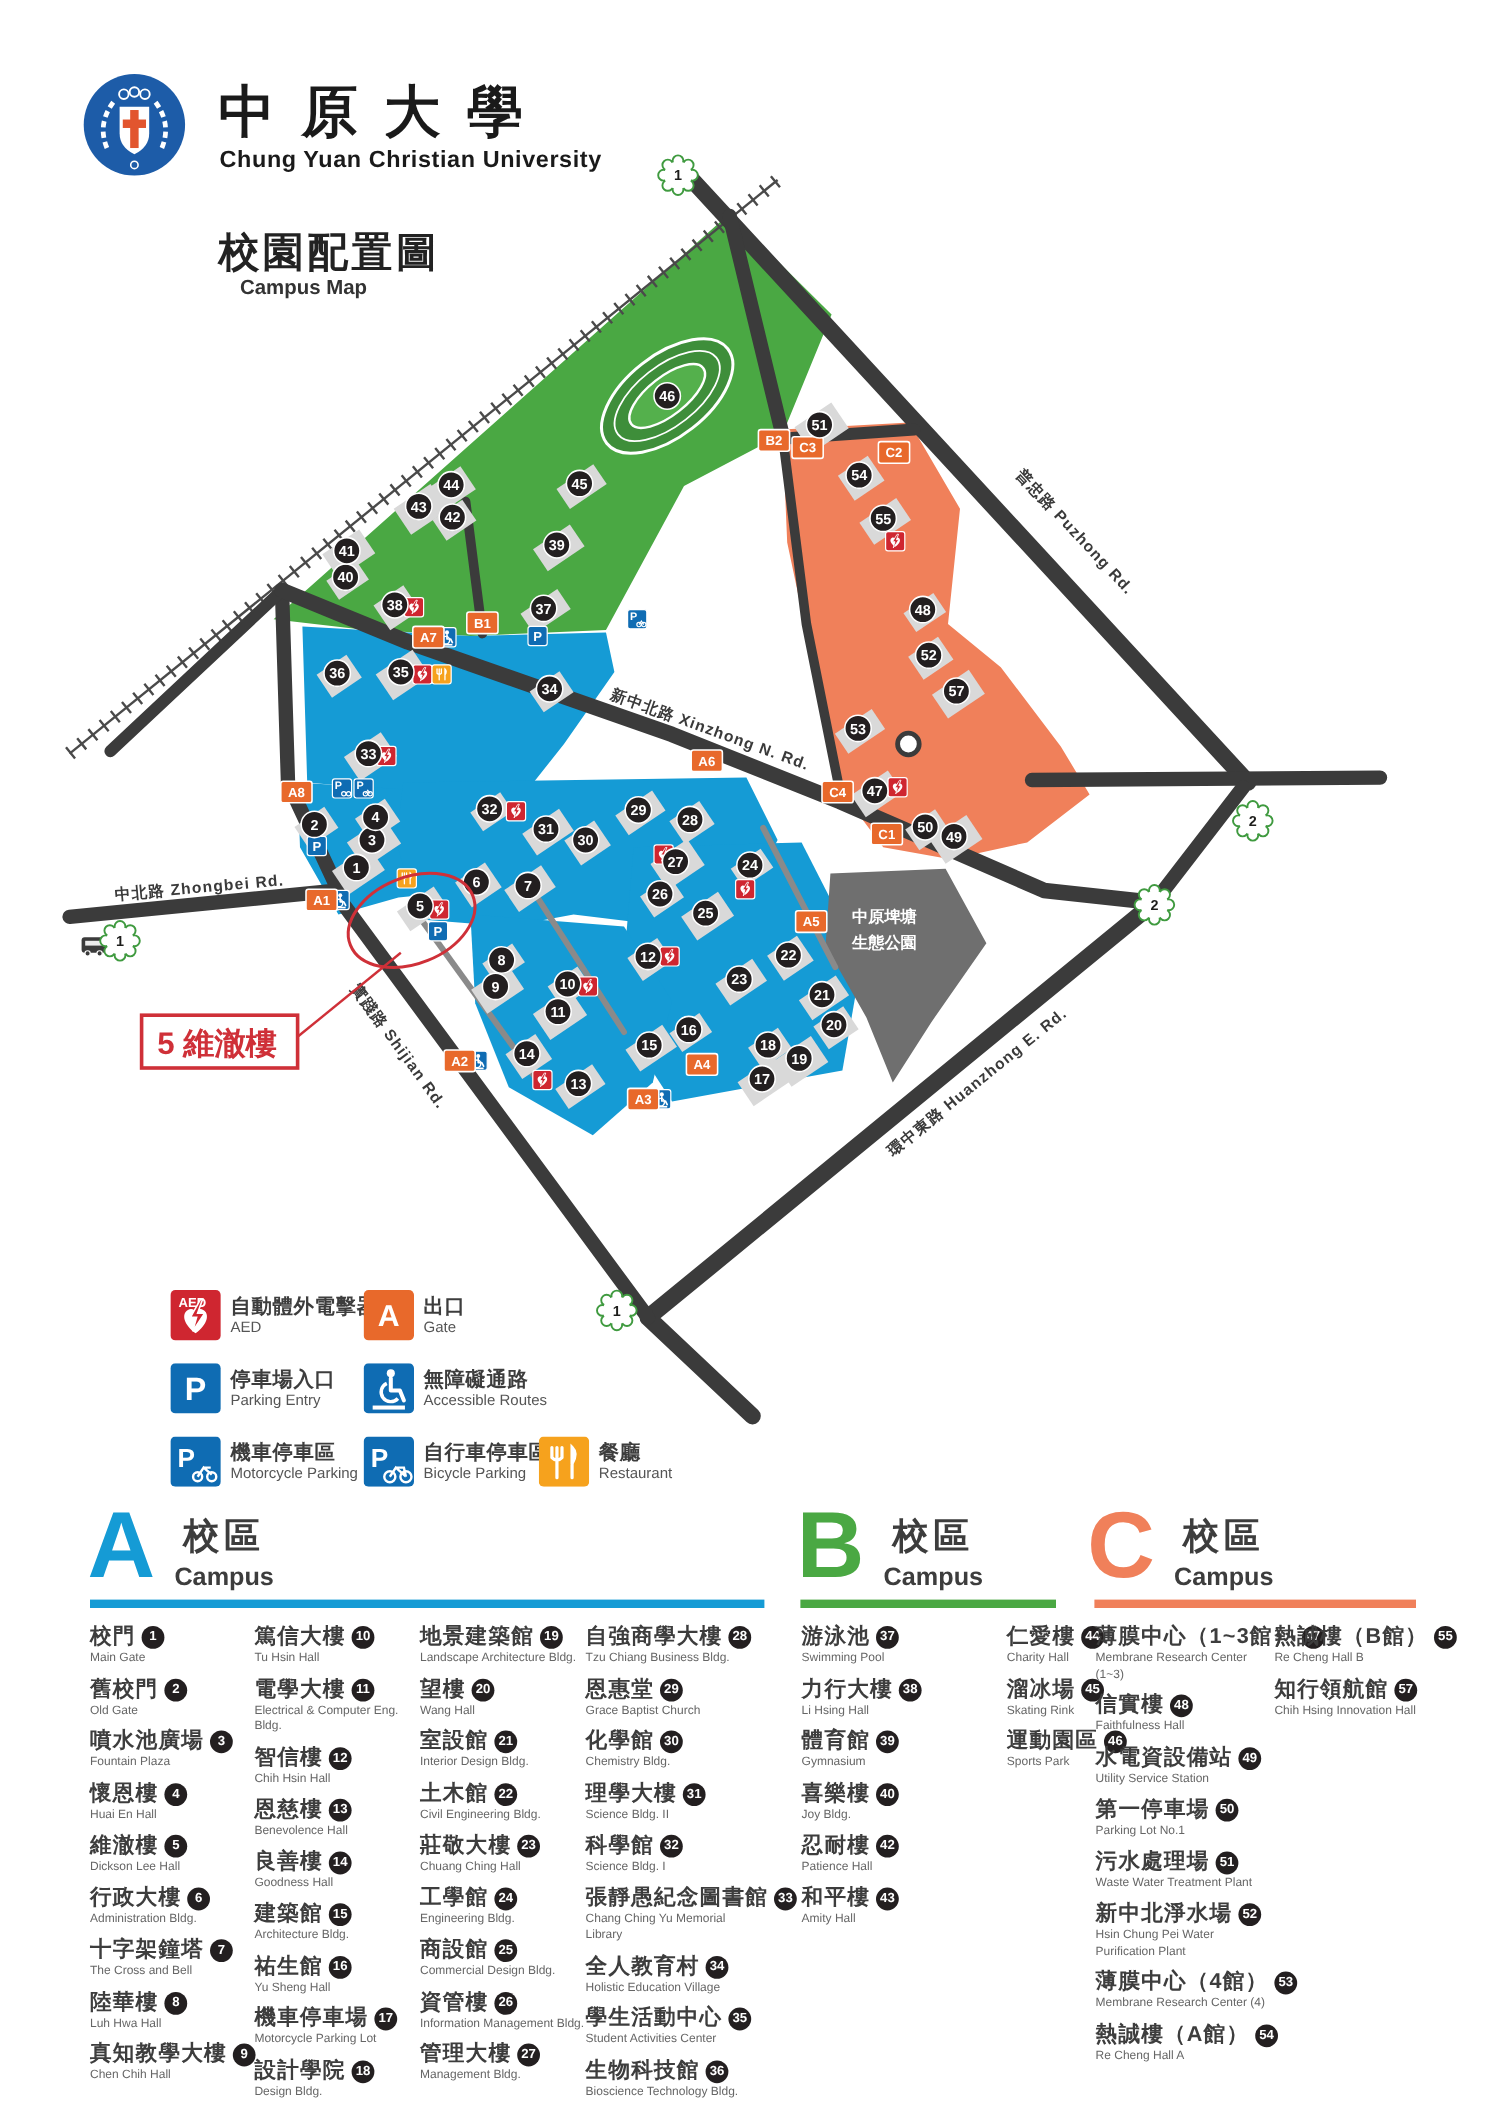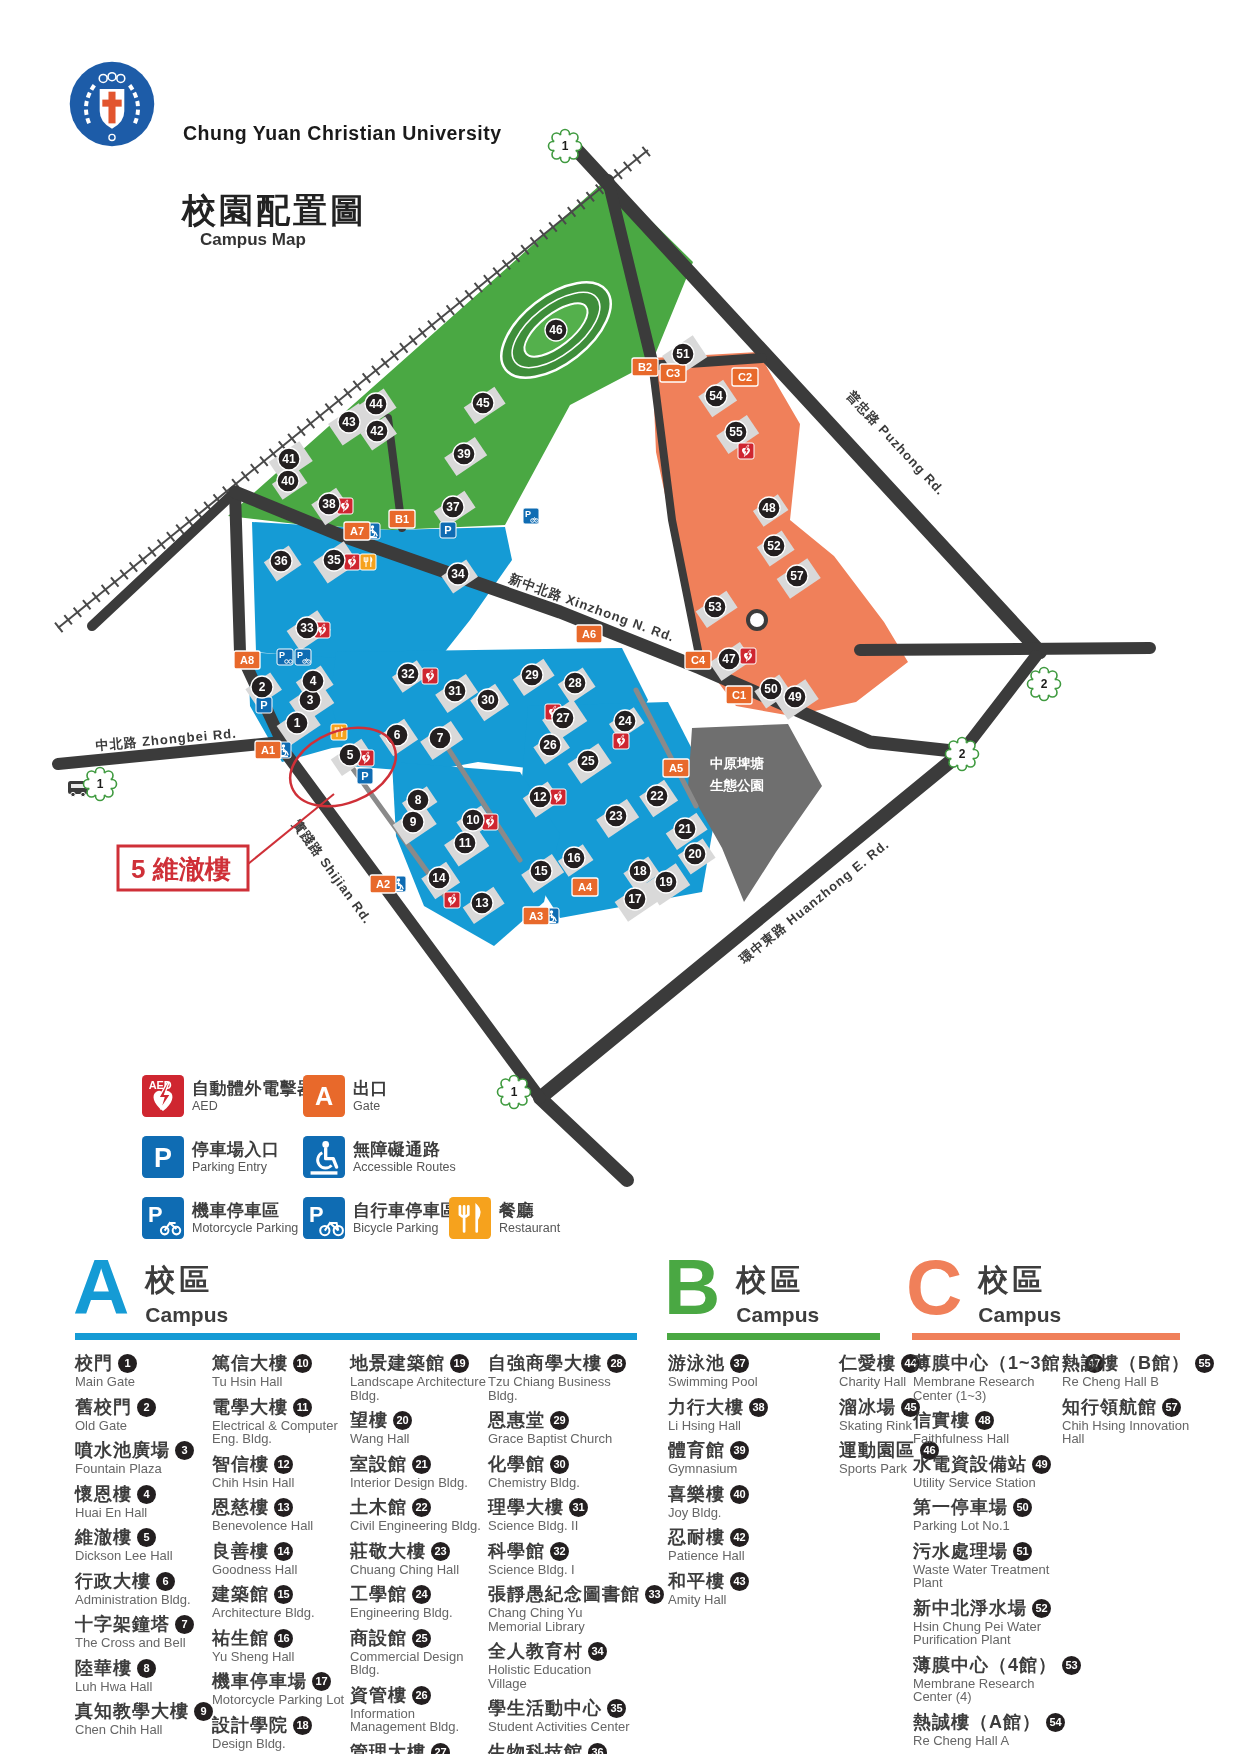--- a/index.html
+++ b/index.html
@@ -18,31 +18,31 @@
   
   .lg-row{position:absolute;width:175px;height:46px;}
   .lg-icon{position:absolute;left:0;top:0;width:42px;height:42px;border-radius:5px;}
   .lg-icon svg{width:42px;height:42px;display:block;}
   .lg-zh{position:absolute;left:50px;top:2px;font-size:17px;font-weight:bold;color:#3d3d3d;white-space:nowrap;letter-spacing:.5px;}
   .lg-en{position:absolute;left:50px;top:24px;font-size:12.5px;color:#555;white-space:nowrap;}
 
   
   .campus-header{position:absolute;top:1252px;display:flex;align-items:flex-start;gap:16px;}
   .big-letter{font-size:78px;font-weight:900;line-height:70px;letter-spacing:0;}
-  .ht{padding-top:8px;}
+  .ht{padding-top:8px;text-align:center;}
   .ht .hzh{font-size:30px;font-weight:900;color:#3d3d3d;letter-spacing:4px;}
   .ht .hen{font-size:21px;font-weight:bold;color:#3d3d3d;margin-top:2px;}
   .campus-bar{position:absolute;top:1333px;height:7px;}
 
   .col{position:absolute;top:1352px;}
   .entry{margin-bottom:7px;}
   .zh-line{font-size:18px;font-weight:bold;color:#3d3d3d;letter-spacing:1px;line-height:22px;white-space:nowrap;}
   .zh-sub{font-size:16px;font-weight:bold;color:#3d3d3d;line-height:19px;}
   .badge{display:inline-block;width:19px;height:19px;border-radius:50%;background:#231f20;color:#fff;font-size:11px;font-weight:bold;text-align:center;line-height:19px;margin-left:5px;vertical-align:2px;letter-spacing:0;}
-  .en-line{font-size:13px;color:#666;line-height:13.5px;margin-top:1px;max-width:150px;}
+  .en-line{font-size:10px;color:#666;line-height:13.5px;margin-top:1px;max-width:150px;}
 </style>
 </head>
 <body>
 
 <div id="page">
 
   <svg id="map-svg" viewBox="0 0 1241 1754">
 
     <g id="g-zones">
       <path fill="#4aa843" d="M228 516 L608 178 L693 262 L652 362 L570 405 L505 525 L392 530 L296 524 Z"></path>
@@ -652,20 +652,21 @@
     <path d="M24 72 Q14 48 32 26" stroke="#fff" stroke-width="4.5" fill="none" stroke-dasharray="6 4"></path>
     <path d="M76 72 Q86 48 68 26" stroke="#fff" stroke-width="4.5" fill="none" stroke-dasharray="6 4"></path>
     <circle cx="40" cy="21" r="4.5" stroke="#fff" stroke-width="1.8" fill="none"></circle>
     <circle cx="50" cy="19" r="4.5" stroke="#fff" stroke-width="1.8" fill="none"></circle>
     <circle cx="60" cy="21" r="4.5" stroke="#fff" stroke-width="1.8" fill="none"></circle>
     <path d="M36 33 L64 33 L64 58 Q64 71 50 78 Q36 71 36 58 Z" fill="#fff"></path>
     <rect x="46" y="36" width="8" height="36" fill="#e2552e"></rect>
     <rect x="39" y="45" width="22" height="8" fill="#e2552e"></rect>
     <circle cx="50" cy="88" r="3.5" stroke="#fff" stroke-width="1.5" fill="none"></circle>
   </svg>
+  <div id="uni-zh">中原大學</div>
   <div id="uni-en">Chung Yuan Christian University</div>
   <div id="map-title-zh">校園配置圖</div>
   <div id="map-title-en">Campus Map</div>
 
   <div id="legend">
       <div class="lg-row" style="left: 142px; top: 1075px;">
         <div class="lg-icon">
           <svg viewBox="0 0 50 50">
             <rect width="50" height="50" rx="5" fill="#cf2630"></rect>
             <text x="8" y="17" fill="#fff" font-size="13" font-weight="bold" font-family="Liberation Sans,sans-serif">AED</text>

